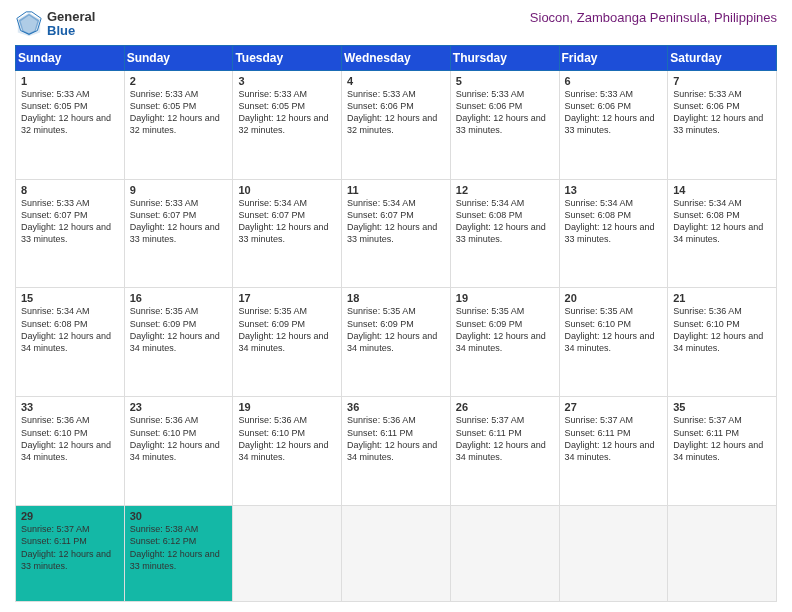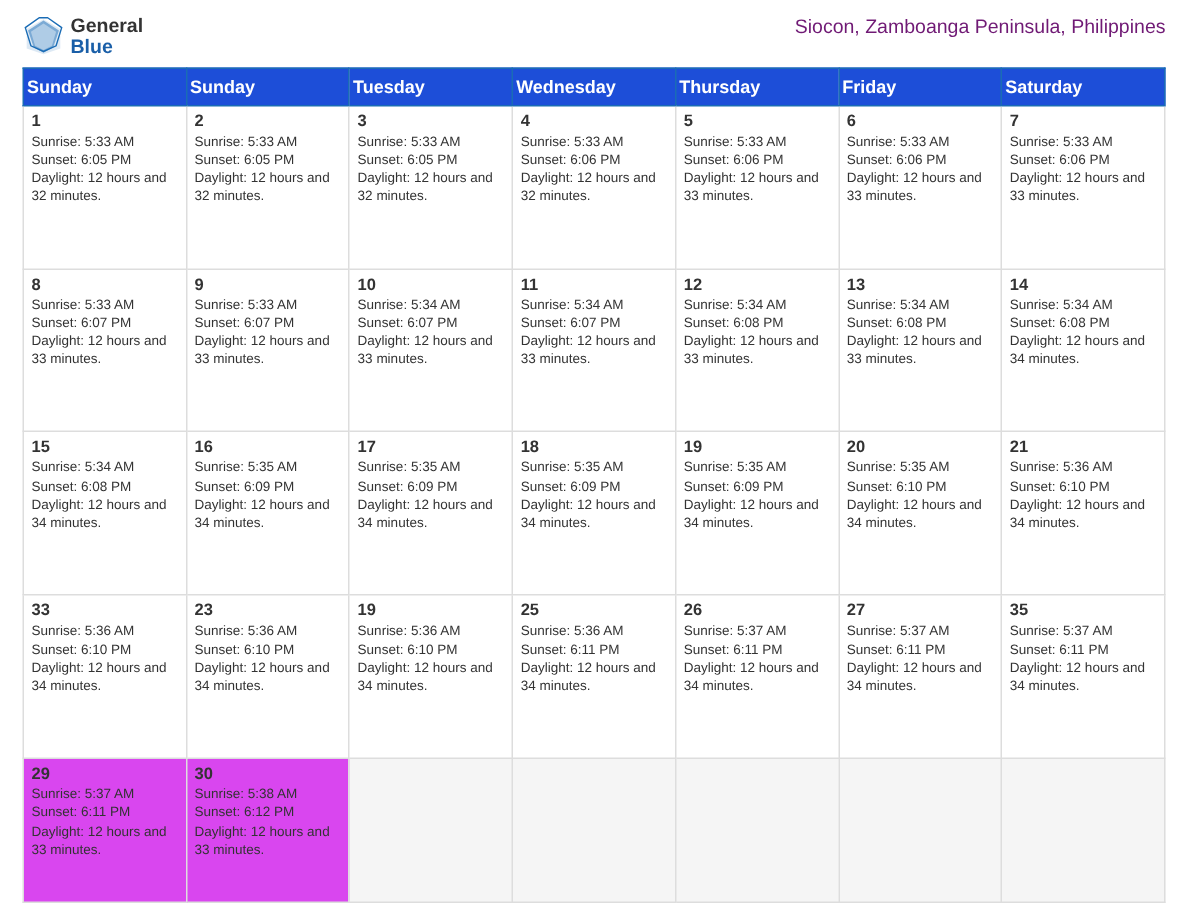--- a/index.html
+++ b/index.html
@@ -77,21 +77,21 @@
     }
     .calendar td {
       vertical-align: top;
       padding: 4px 5px;
       border: 1px solid #ddd;
       font-size: 9.5px;
       color: #333;
       background: #fff;
     }
     .calendar tr:last-child td {
-      background: #d946ef;
+      background: #14b8a6;
     }
     .day-num {
       font-size: 11px;
       font-weight: bold;
       display: block;
       margin-bottom: 1px;
     }
     .day-info {
       font-size: 9px;
       line-height: 1.35;
@@ -160,21 +160,21 @@
           <td><span class="day-num">17</span><span class="day-info">Sunrise: 5:35 AM<br>Sunset: 6:09 PM<br>Daylight: 12 hours and 34 minutes.</span></td>
           <td><span class="day-num">18</span><span class="day-info">Sunrise: 5:35 AM<br>Sunset: 6:09 PM<br>Daylight: 12 hours and 34 minutes.</span></td>
           <td><span class="day-num">19</span><span class="day-info">Sunrise: 5:35 AM<br>Sunset: 6:09 PM<br>Daylight: 12 hours and 34 minutes.</span></td>
           <td><span class="day-num">20</span><span class="day-info">Sunrise: 5:35 AM<br>Sunset: 6:10 PM<br>Daylight: 12 hours and 34 minutes.</span></td>
           <td><span class="day-num">21</span><span class="day-info">Sunrise: 5:36 AM<br>Sunset: 6:10 PM<br>Daylight: 12 hours and 34 minutes.</span></td>
         </tr>
         <tr style="height: 82px;">
           <td><span class="day-num">33</span><span class="day-info">Sunrise: 5:36 AM<br>Sunset: 6:10 PM<br>Daylight: 12 hours and 34 minutes.</span></td>
           <td><span class="day-num">23</span><span class="day-info">Sunrise: 5:36 AM<br>Sunset: 6:10 PM<br>Daylight: 12 hours and 34 minutes.</span></td>
           <td><span class="day-num">19</span><span class="day-info">Sunrise: 5:36 AM<br>Sunset: 6:10 PM<br>Daylight: 12 hours and 34 minutes.</span></td>
-          <td><span class="day-num">25</span><span class="day-info">Sunrise: 5:36 AM<br>Sunset: 6:11 PM<br>Daylight: 12 hours and 34 minutes.</span></td>
+          <td><span class="day-num">36</span><span class="day-info">Sunrise: 5:36 AM<br>Sunset: 6:11 PM<br>Daylight: 12 hours and 34 minutes.</span></td>
           <td><span class="day-num">26</span><span class="day-info">Sunrise: 5:37 AM<br>Sunset: 6:11 PM<br>Daylight: 12 hours and 34 minutes.</span></td>
           <td><span class="day-num">27</span><span class="day-info">Sunrise: 5:37 AM<br>Sunset: 6:11 PM<br>Daylight: 12 hours and 34 minutes.</span></td>
           <td><span class="day-num">35</span><span class="day-info">Sunrise: 5:37 AM<br>Sunset: 6:11 PM<br>Daylight: 12 hours and 34 minutes.</span></td>
         </tr>
         <tr style="height: 72px;">
           <td><span class="day-num">29</span><span class="day-info">Sunrise: 5:37 AM<br>Sunset: 6:11 PM<br>Daylight: 12 hours and 33 minutes.</span></td>
           <td><span class="day-num">30</span><span class="day-info">Sunrise: 5:38 AM<br>Sunset: 6:12 PM<br>Daylight: 12 hours and 33 minutes.</span></td>
           <td class="empty-cell"></td>
           <td class="empty-cell"></td>
           <td class="empty-cell"></td>

